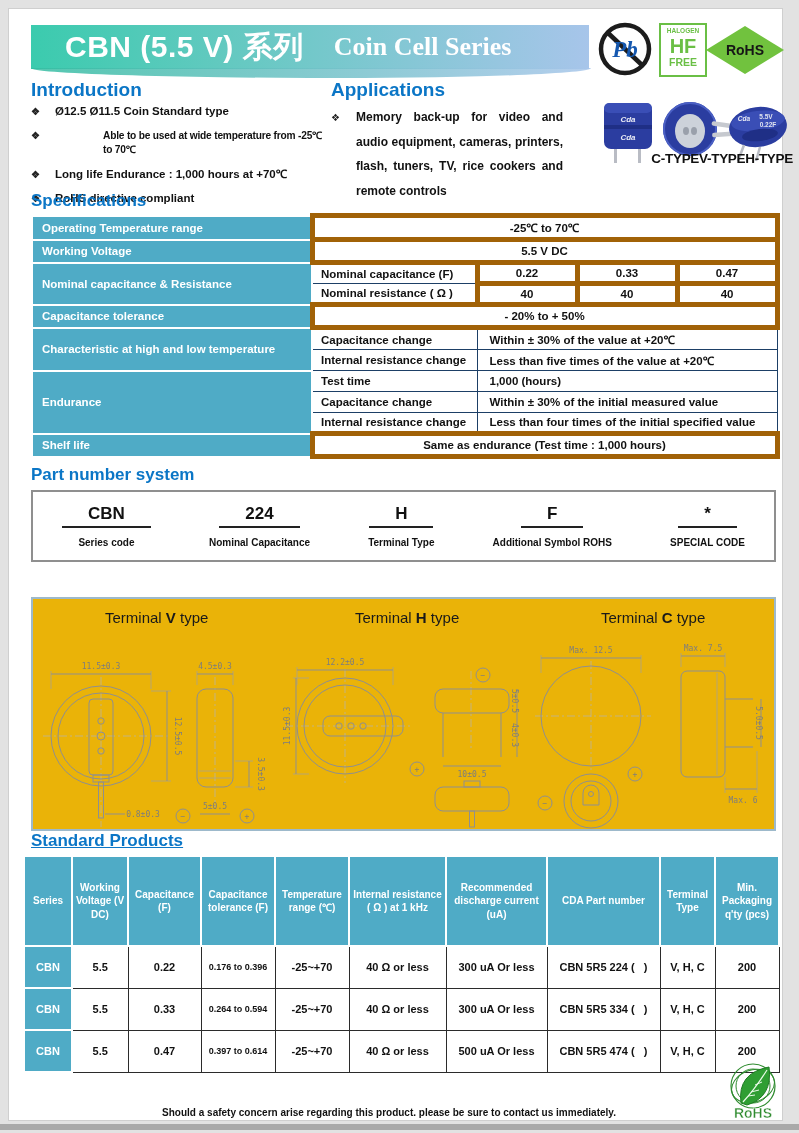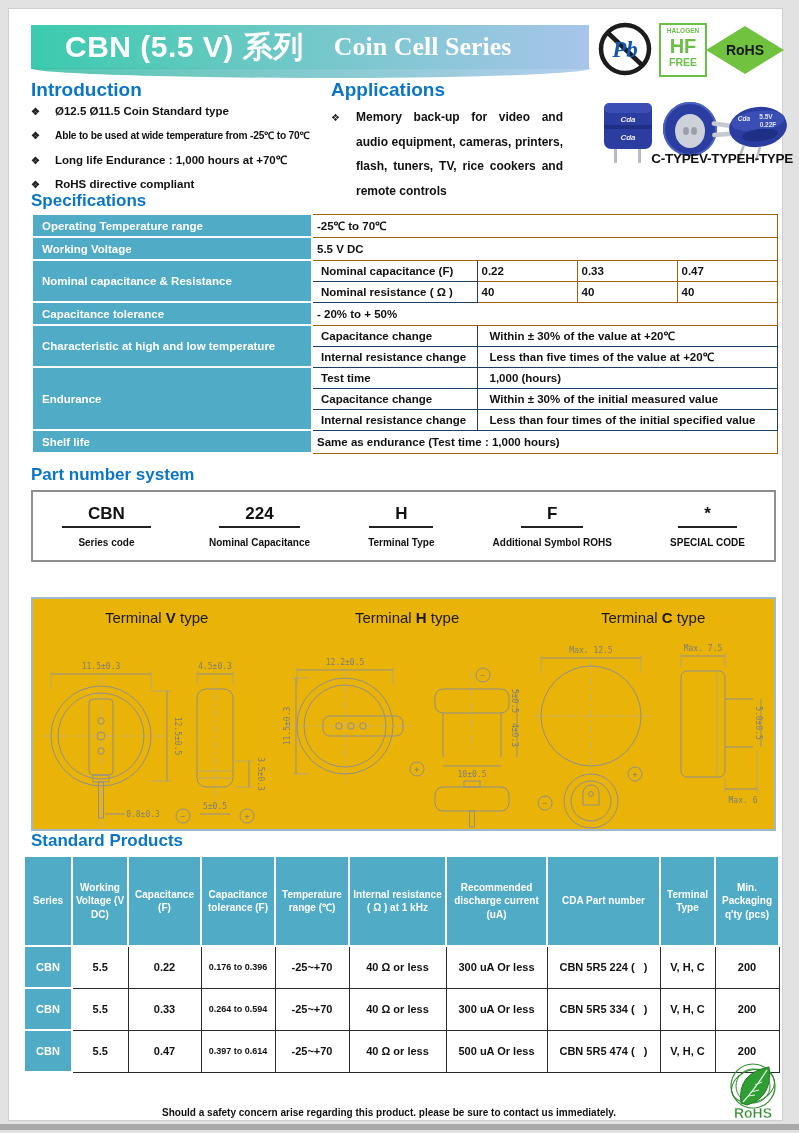--- a/index.html
+++ b/index.html
@@ -40,40 +40,40 @@
   .hf-free{font-size:10.5px;font-weight:bold;margin-top:1px;}
 
   
   .sec-head{position:absolute;color:#0b76c6;font-weight:bold;font-size:17px;}
   .sec-head-lg{font-size:19px;}
   .mono{font-family:"DejaVu Sans Mono", monospace;}
 
   
   .intro-list{position:absolute;left:22px;top:96px;width:292px;margin:0;padding:0;list-style:none;}
   .intro-list li{display:flex;gap:15px;margin-bottom:10.5px;font-size:11.5px;font-weight:bold;color:#111;align-items:baseline;}
-  .intro-list li:nth-child(2) .li-text{font-size:10.2px;letter-spacing:-0.2px;}
+  .intro-list li:nth-child(2) .li-text{font-size:10.2px;letter-spacing:-0.2px;margin-left:48px;}
   .bullet{font-size:10px;color:#222;flex:0 0 auto;}
   .apps-item{position:absolute;left:322px;top:96px;width:232px;display:flex;gap:16px;align-items:baseline;}
   .apps-text{width:208px;font-size:12px;font-weight:bold;color:#111;line-height:2.05;text-align:justify;}
 
   
   .prod-img{position:absolute;left:585px;top:86px;}
   .prod-labels{position:absolute;left:586px;top:142px;width:198px;display:flex;justify-content:flex-end;}
   .prod-labels span{font-size:13.5px;font-weight:bold;color:#111;letter-spacing:-0.3px;}
 
   
   table{border-collapse:collapse;}
   .spec-table{position:absolute;left:22px;top:204px;width:745px;table-layout:fixed;font-size:11.5px;}
   .spec-table td{padding:2px 4px;font-weight:bold;color:#111;}
   .spec-table td.lbl{
     background:#4fabc6;color:#fff;border:2px solid #ffffff;
     text-align:left;padding-left:9px;font-size:11.5px;
   }
   .spec-table td.sub{border:1px solid #1d3f66;text-align:left;padding-left:8px;}
-  .spec-table td.v{border:1px solid #a16207;}
+  .spec-table td.v{border:5px solid #a16207;text-align:center;}
   .spec-table td.vl{border:1px solid #1d3f66;text-align:left;padding-left:12px;}
 
   
   .pn-box{
     position:absolute;left:22px;top:481px;width:745px;height:72px;border:2px solid #8f8f8f;
     box-sizing:border-box;display:flex;align-items:center;justify-content:space-around;
   }
   .pn-seg{text-align:center;}
   .pn-code{display:inline-block;font-size:17px;font-weight:bold;color:#111;border-bottom:2px solid #222;padding:0 26px 2px;}
   .pn-label{font-size:10px;font-weight:bold;color:#111;margin-top:9px;}
@@ -416,21 +416,21 @@
       <text x="172" y="20" text-anchor="middle">Max. 7.5</text>
       <line class="dline" x1="230" y1="68" x2="230" y2="116"></line>
       <text x="225" y="92" transform="rotate(90 225 92)" text-anchor="middle">5.0±0.5</text>
       <line class="dthin" x1="194" y1="146" x2="194" y2="162"></line>
         <line class="dthin" x1="226" y1="120" x2="226" y2="162"></line>
       <line class="dline" x1="194" y1="158" x2="226" y2="158"></line>
       <text x="212" y="172" text-anchor="middle">Max. 6</text>
     </svg>
   </div>
 
-  <div class="sec-head" style="left:22px;top:822px;">Standard Products</div>
+  <div class="sec-head" style="left:22px;top:822px;text-decoration:underline;">Standard Products</div>
   <table class="sp-table">
     <colgroup>
       <col style="width:48px">
         <col style="width:56px">
         <col style="width:73px">
         <col style="width:74px">
         <col style="width:74px">
       <col style="width:97px">
         <col style="width:101px">
         <col style="width:113px">

